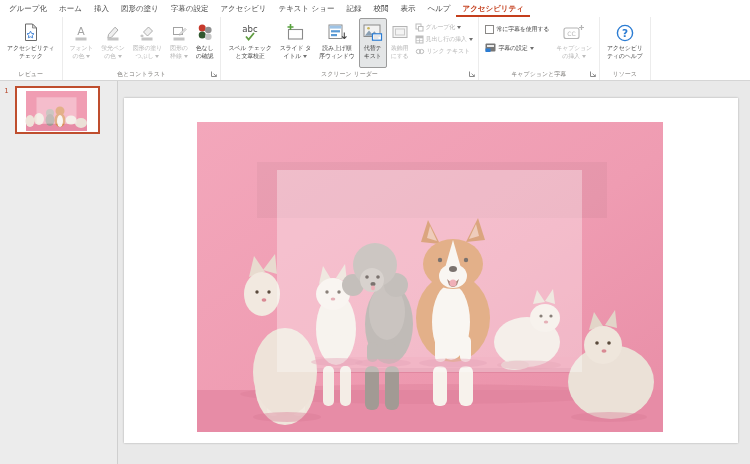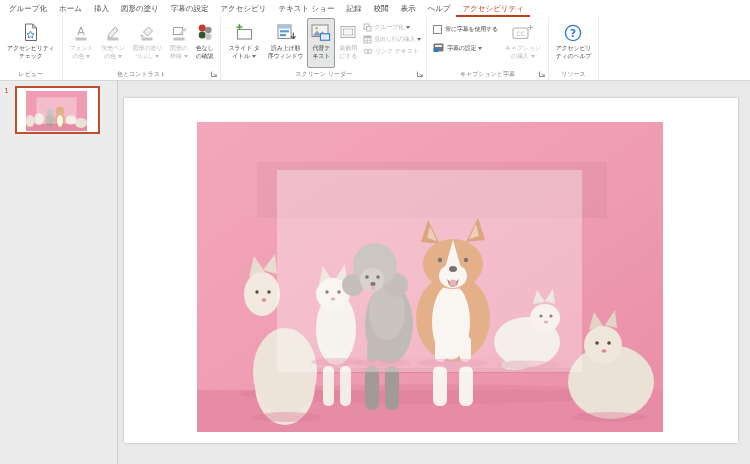--- a/index.html
+++ b/index.html
@@ -4,21 +4,21 @@
 <style>
   html,body{margin:0;padding:0;}
   body{
     width:750px;height:464px;overflow:hidden;position:relative;
     font-family:"DejaVu Sans","Liberation Sans",sans-serif;
     background:#eaeaea;-webkit-font-smoothing:antialiased;
   }
   
   .tabbar{height:17px;background:#fff;display:flex;align-items:flex-end;padding-left:3px;}
   .tab{font-size:7.5px;color:#474747;padding:3px 6px 3px;white-space:nowrap;cursor:default;}
-  .tab.active{color:#c43e1c;font-weight:normal;border-bottom:2px solid #c43e1c;padding-bottom:1px;}
+  .tab.active{color:#c43e1c;font-weight:bold;border-bottom:2px solid #c43e1c;padding-bottom:1px;}
   
   .ribbon{height:64px;background:#fff;border-bottom:1px solid #d5d5d5;display:flex;box-sizing:border-box;}
   .rgroup{display:flex;flex-direction:column;border-right:1px solid #ececec;padding:0 1px;}
   .rgroup:last-of-type{border-right:1px solid #ececec;}
   .ribbon-filler{flex:1;background:#fff;}
   .rbuttons{flex:1;display:flex;align-items:stretch;padding:1px 2px 0;}
   .rfooter{height:12px;position:relative;text-align:center;font-size:6px;color:#7d7b78;line-height:11px;white-space:nowrap;}
   .launcher{position:absolute;right:1px;bottom:2px;width:8px;height:8px;}
   .bigbtn{display:flex;flex-direction:column;align-items:center;justify-content:flex-start;
           padding:2px 3px 0;border-radius:2px;border:1px solid transparent;}
@@ -153,20 +153,30 @@
             <path d="M3.6 3.6l2.6 2.6M6.4 4.4v1.9H4.5" fill="none" stroke="#8a8a8a" stroke-width=".9"></path>
           </svg>
       </span>
     </div>
   </div>
 
   <div class="rgroup">
     <div class="rbuttons">
       <div class="bigbtn">
         <div class="bicon">
+          <svg width="22" height="20" viewBox="0 0 22 20">
+            <text x="11" y="9" text-anchor="middle" font-size="8.5" fill="#474747">abc</text>
+            <path d="M7 13.5l2.6 3L15 10" fill="none" stroke="#5f9c41" stroke-width="1.8"></path>
+          </svg>
+        </div>
+        <div class="blabel"><span class="txt">スペル チェック
+と文章校正</span></div>
+      </div>
+      <div class="bigbtn">
+        <div class="bicon">
           <svg width="20" height="19" viewBox="0 0 20 19">
             <rect x="3.5" y="6.5" width="14" height="9.5" fill="#fff" stroke="#8a8a8a" stroke-width="1.1"></rect>
             <path d="M5.5 1v6M2.5 4h6" stroke="#57a13e" stroke-width="1.6"></path>
           </svg>
         </div>
         <div class="blabel"><span class="txt">スライド タ
 イトル</span><span class="caret"></span></div>
       </div>
       <div class="bigbtn">
         <div class="bicon">

